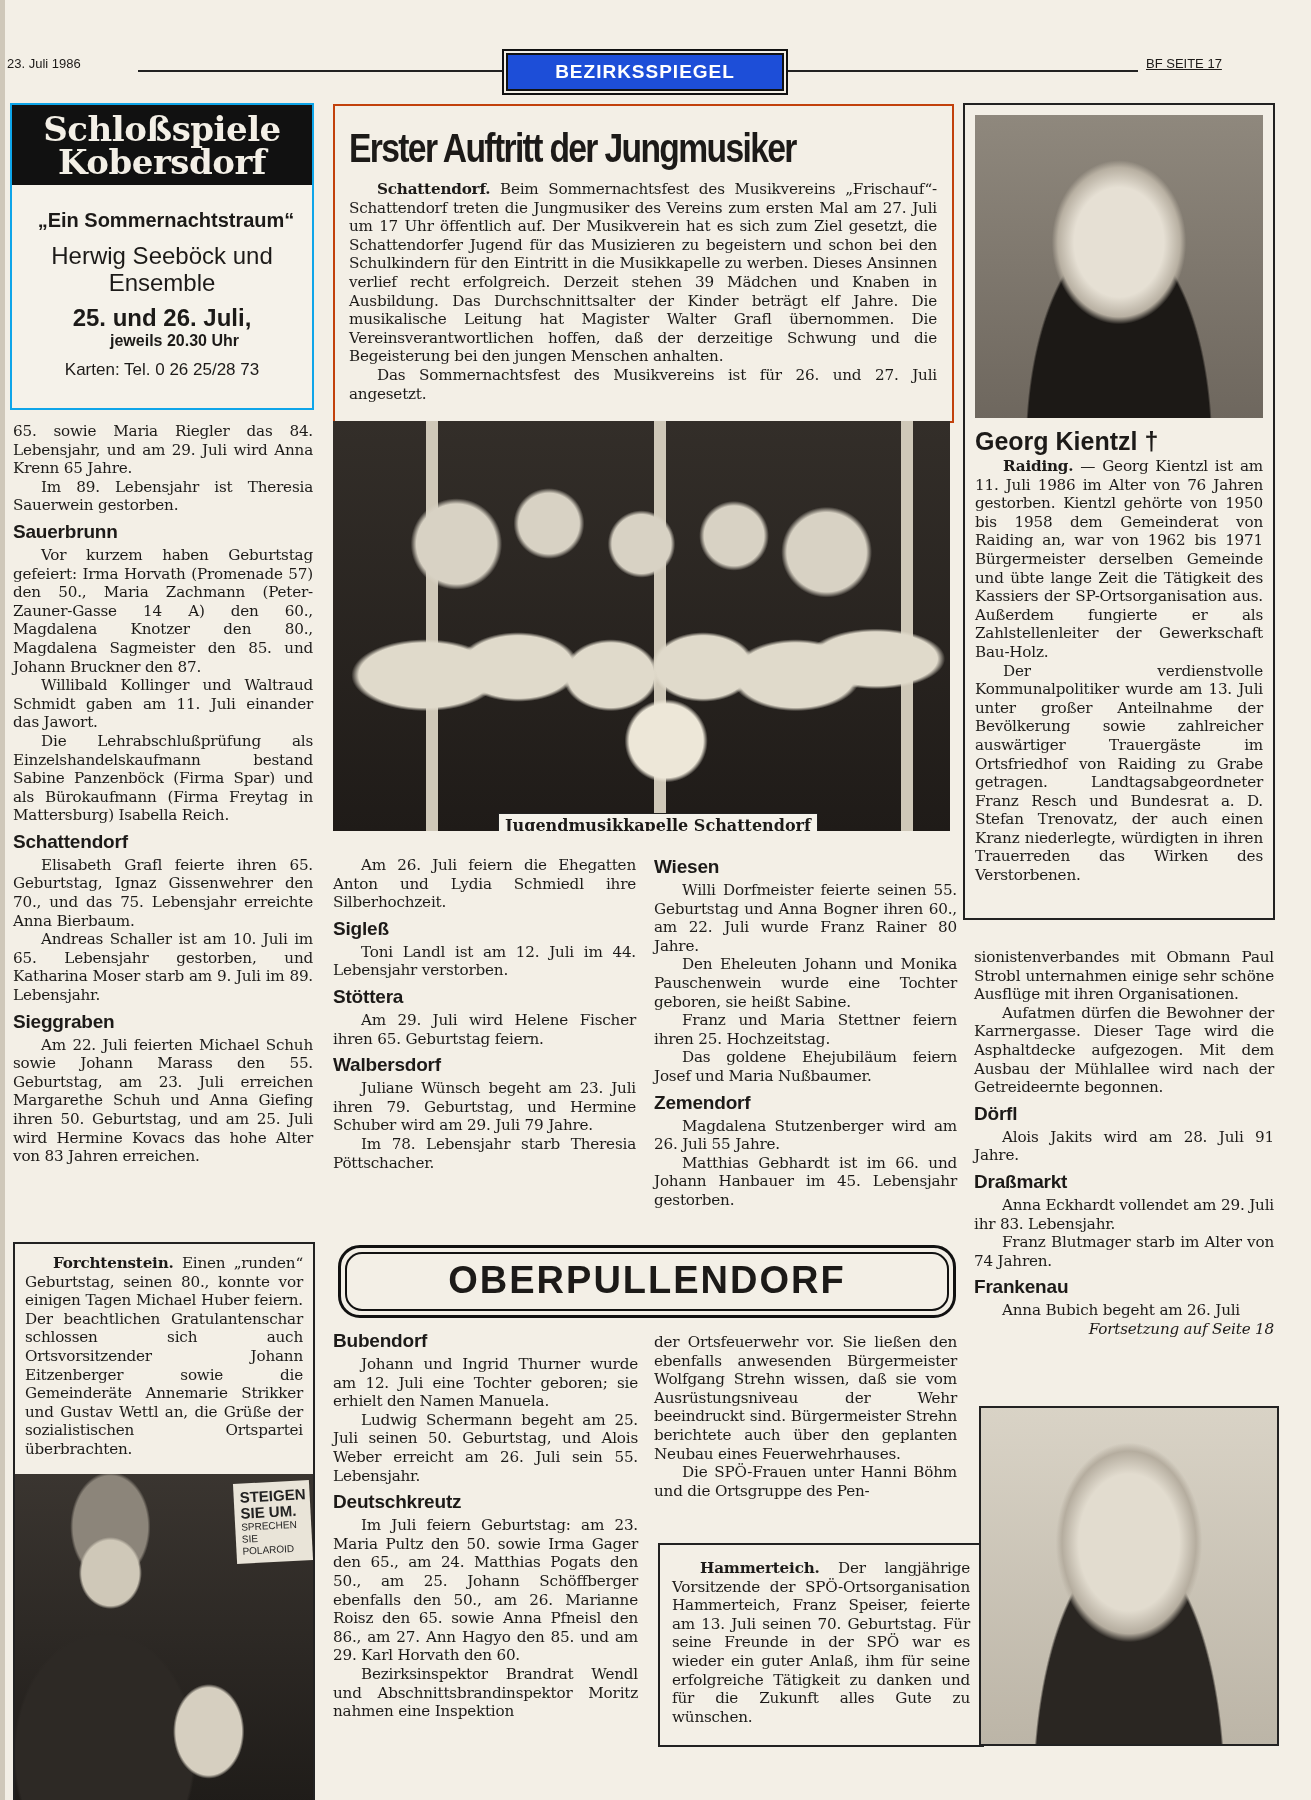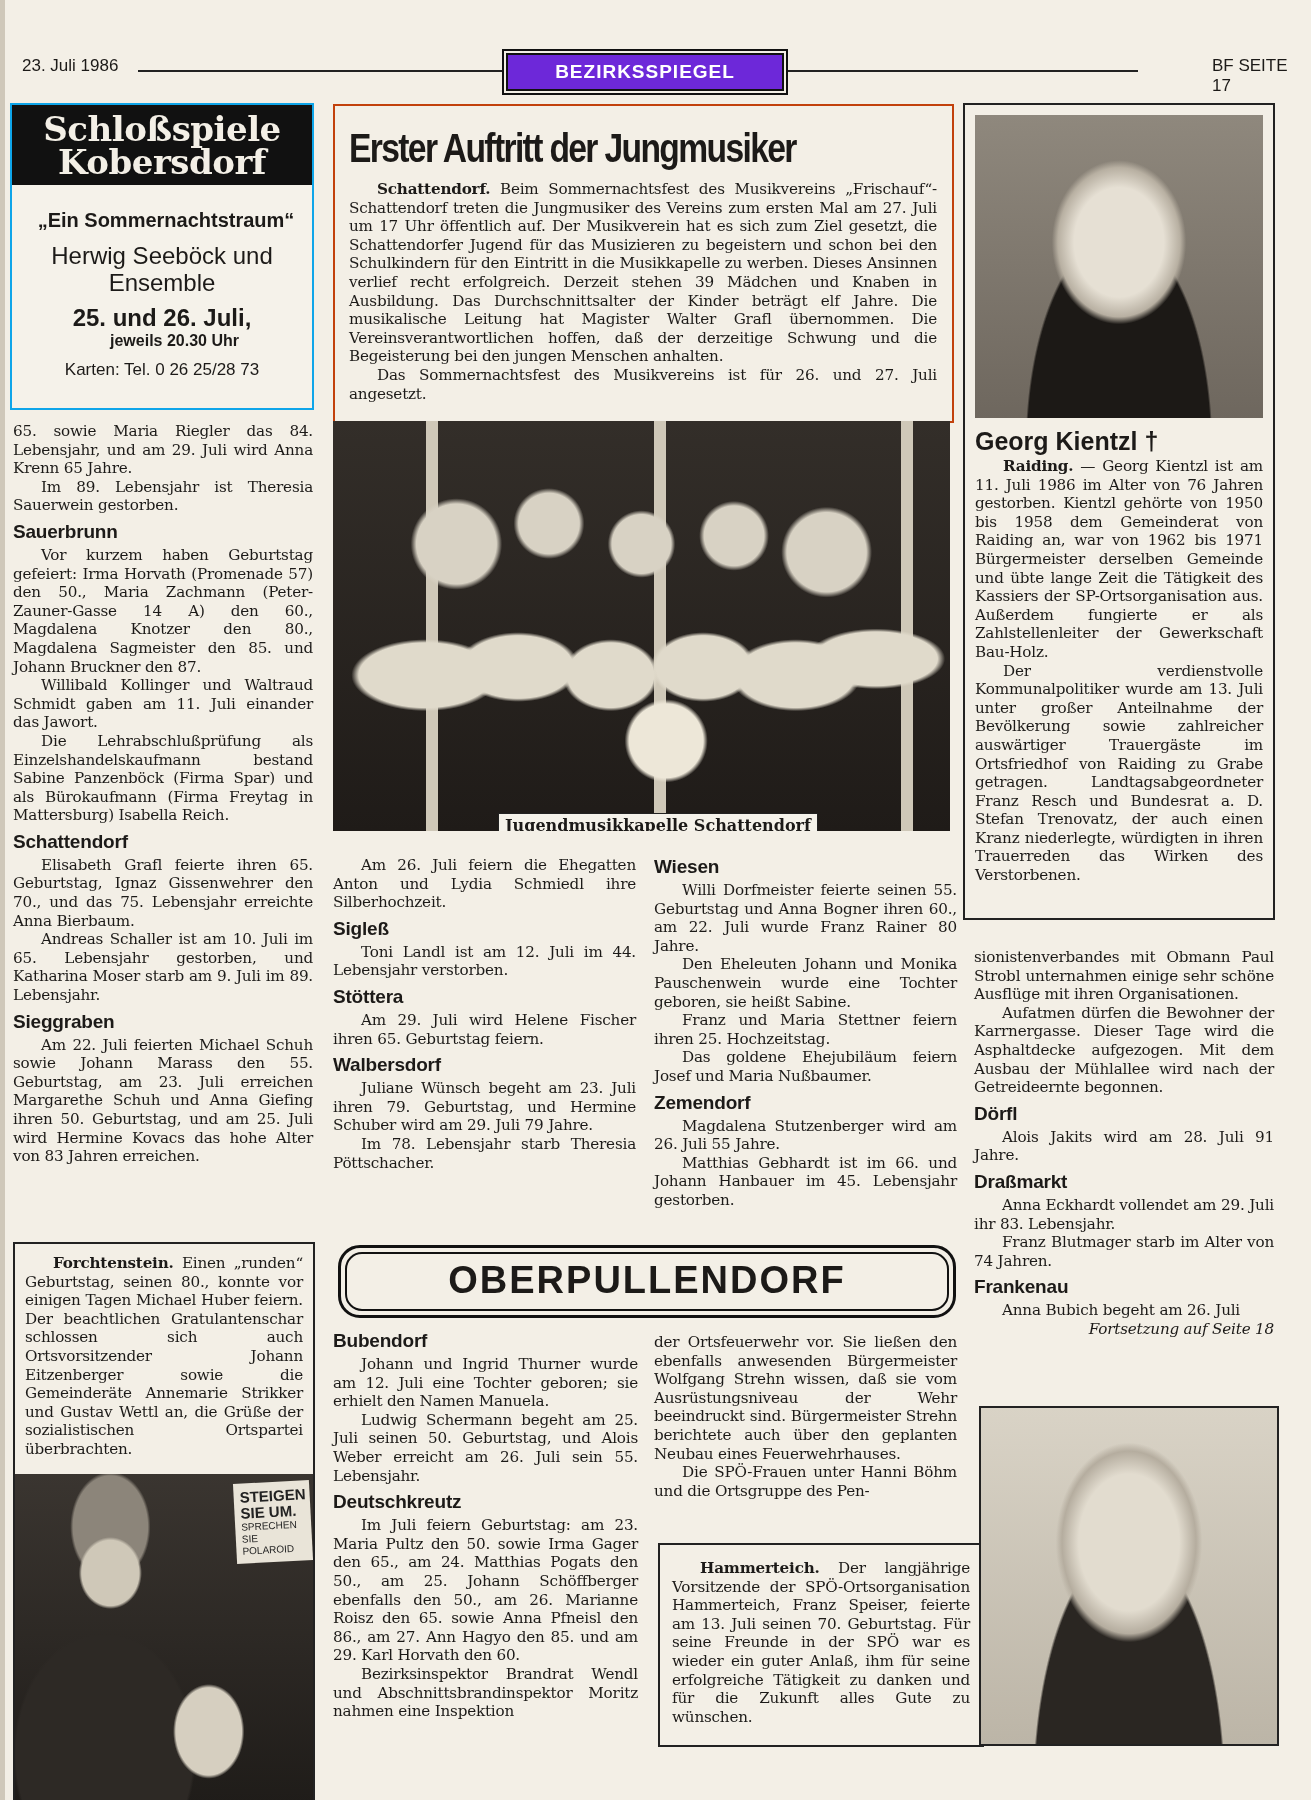--- a/index.html
+++ b/index.html
@@ -13,24 +13,24 @@
   .serif { font-family: "DejaVu Serif", serif; }
   p { margin: 0; }
   .txt { font-size: 15.2px; line-height: 18.6px; text-align: justify; hyphens: manual; letter-spacing: -0.2px; }
   .txt p { text-indent: 28px; }
   .txt p.noind { text-indent: 0; }
   .sec-head { font-family: "Liberation Sans", sans-serif; font-weight: bold; font-size: 19px; line-height: 22px; margin: 6px 0 3px 0; }
   .lead { font-weight: bold; }
   .leftedge { left: 0; top: 0; width: 5px; height: 1800px; background: #cfc8ba; }
 
   
-  .hdr-date { left: 22px; top: 56px; font-size: 17px; }
+  .hdr-date { left: 7px; top: 56px; font-size: 13px; }
   .hdr-line { height: 2px; background: #222; }
-  .hdr-box { left: 506px; top: 53px; width: 274px; height: 34px; background: #6d28d9; border: 2px solid #111; outline: 2px solid #111; outline-offset: 2px; color: #fff; font-weight: bold; font-size: 19px; text-align: center; line-height: 34px; letter-spacing: 1px; }
-  .hdr-page { left: 1212px; top: 56px; font-size: 17px; }
+  .hdr-box { left: 506px; top: 53px; width: 274px; height: 34px; background: #1d4ed8; border: 2px solid #111; outline: 2px solid #111; outline-offset: 2px; color: #fff; font-weight: bold; font-size: 19px; text-align: center; line-height: 34px; letter-spacing: 1px; }
+  .hdr-page { left: 1146px; top: 56px; font-size: 13px; text-decoration: underline; }
 
   
   .ad { left: 10px; top: 103px; width: 300px; height: 303px; border: 2px solid #0ea5e9; background: #f5f2ea; }
   .ad-title { background: #111; color: #f3efe6; font-weight: bold; font-size: 34px; line-height: 33px; text-align: center; padding: 8px 0 6px 0; letter-spacing: -0.5px; }
   .ad-line { text-align: center; }
 
   
   .art { left: 333px; top: 104px; width: 617px; height: 315px; border: 2px solid #c2410c; }
   .art-title { font-family: "Liberation Sans", sans-serif; font-weight: bold; font-size: 41px; line-height: 48px; letter-spacing: -2px; transform: scaleX(0.82); transform-origin: left; white-space: nowrap; margin: 18px 0 0 14px; }
   .art-body { position: absolute; left: 14px; top: 74px; width: 588px; }

